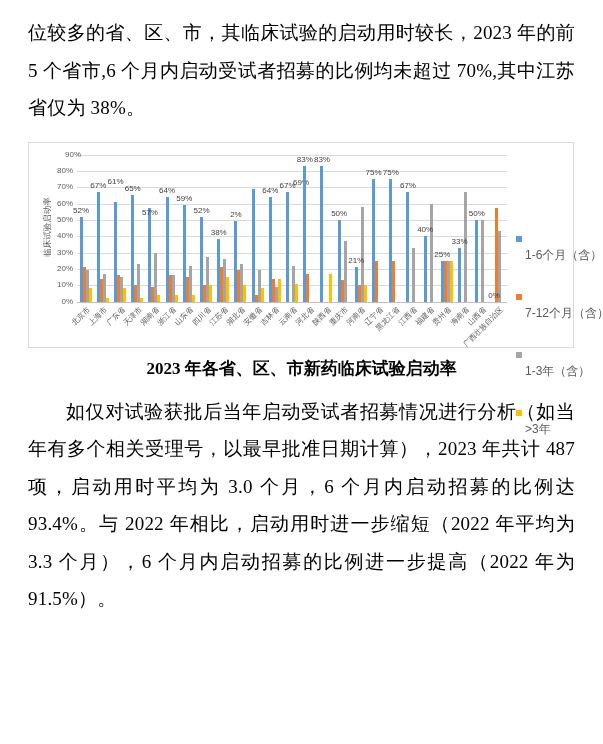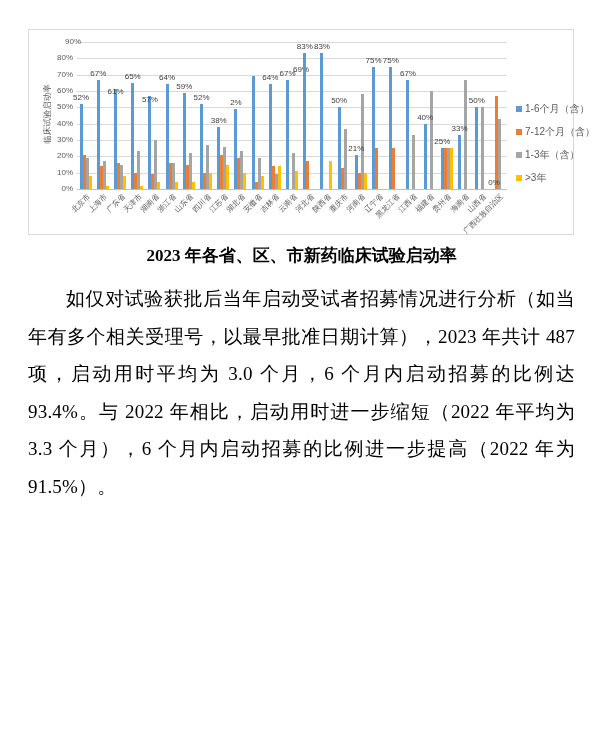--- a/index.html
+++ b/index.html
@@ -74,36 +74,37 @@
     font-size:7.5px;color:#595959;
     white-space:nowrap;
   }
   .legend{
     position:absolute;
     left:487px;top:72px;
     display:flex;flex-direction:column;gap:9px;
   }
   .legend-item{display:flex;align-items:center;gap:3px;}
   .legend-swatch{width:6px;height:6px;display:inline-block;}
-  .legend-label{font-size:10px;color:#595959;white-space:nowrap;}
+  .legend-label{font-size:12px;color:#595959;white-space:nowrap;margin-top:32px;}
 
   .caption{
     margin-top:9px;
     font-size:17px;
     font-weight:bold;
     text-align:center;
     line-height:24px;
   }
   .para3{ margin-top:12px; }
 </style>
 </head>
 <body>
 
 <div class="page">
 
+  <p class="para">位较多的省、区、市，其临床试验的启动用时较长，2023 年的前 5 个省市,6 个月内启动受试者招募的比例均未超过 70%,其中江苏省仅为 38%。</p>
 
 
   <div class="chart-box" id="chart">
     <div class="y-title">临床试验启动率</div>
     <div id="grid-layer">
         <div class="gridline axis" style="left: 48px; width: 430px; top: 159px;"></div>
         <div class="gridline" style="left: 48px; width: 430px; top: 142.667px;"></div>
         <div class="gridline" style="left: 48px; width: 430px; top: 126.333px;"></div>
         <div class="gridline" style="left: 48px; width: 430px; top: 110px;"></div>
         <div class="gridline" style="left: 48px; width: 430px; top: 93.6667px;"></div>
@@ -146,21 +147,21 @@
           <div class="dlabel" style="bottom: 111.433px;">67%</div>
           <div class="xlabel">上海市</div>
         </div>
         <div class="group">
           <div class="bars">
             <div class="bar" style="height: 99.6333px; background: rgb(91, 155, 213);"></div>
             <div class="bar" style="height: 26.1333px; background: rgb(237, 125, 49);"></div>
             <div class="bar" style="height: 24.5px; background: rgb(165, 165, 165);"></div>
             <div class="bar" style="height: 13.0667px; background: rgb(255, 192, 0);"></div>
           </div>
-          <div class="dlabel" style="bottom: 93px;">61%</div>
+          <div class="dlabel" style="bottom: 116px;">61%</div>
           <div class="xlabel">广东省</div>
         </div>
         <div class="group">
           <div class="bars">
             <div class="bar" style="height: 106.167px; background: rgb(91, 155, 213);"></div>
             <div class="bar" style="height: 16.3333px; background: rgb(237, 125, 49);"></div>
             <div class="bar" style="height: 37.5667px; background: rgb(165, 165, 165);"></div>
             <div class="bar" style="height: 3.26667px; background: rgb(255, 192, 0);"></div>
           </div>
           <div class="dlabel" style="bottom: 108.167px;">65%</div>

